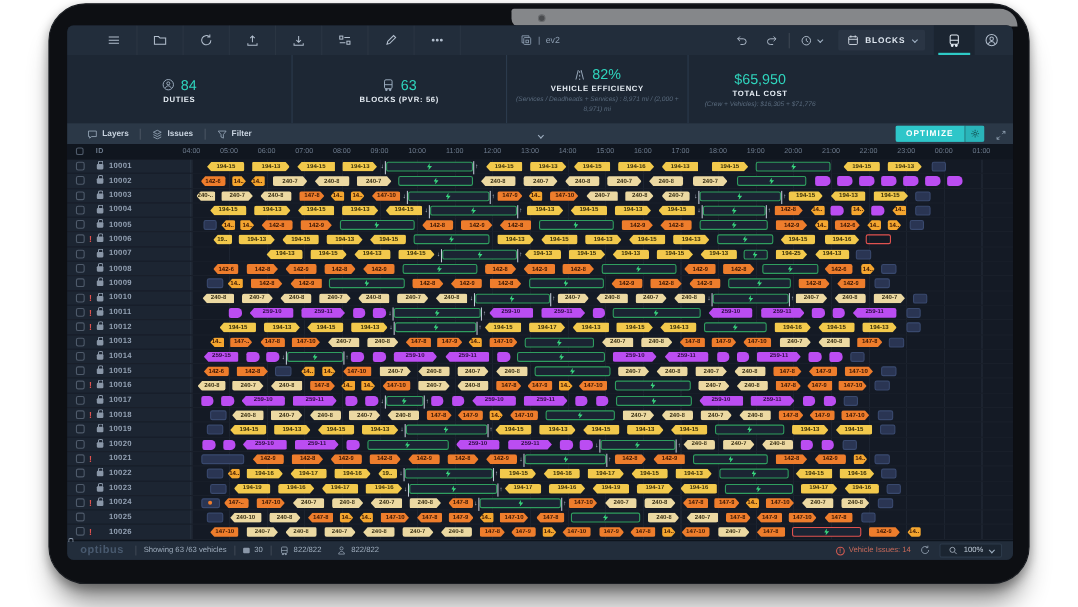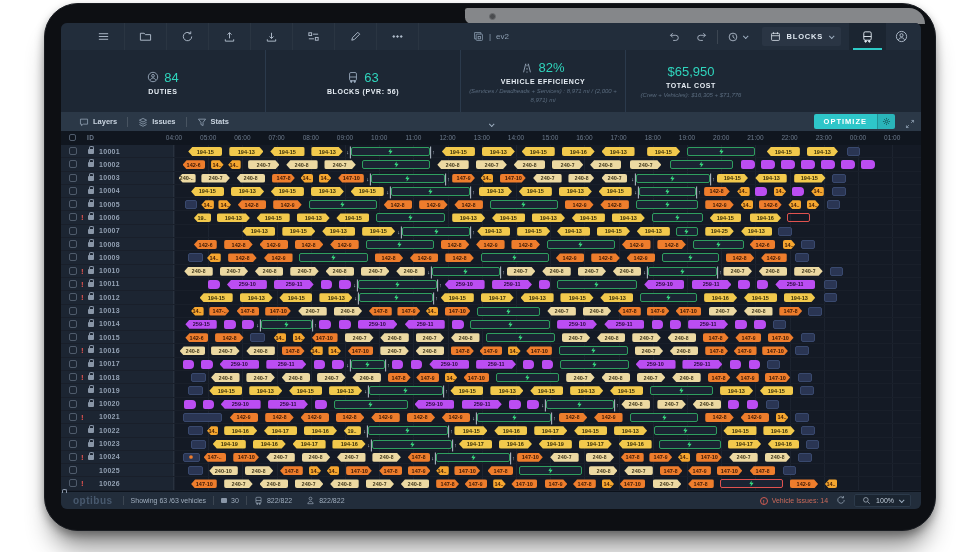--- a/index.html
+++ b/index.html
@@ -264,21 +264,21 @@
               <path d="M2 7.5 7 10l5-2.5"></path>
               <path d="M2 10.5 7 13l5-2.5"></path>
             </svg>
           <span>Issues</span>
         </div>
         <div class="psep"></div>
         <div class="ptab">
           <svg width="10" height="10" viewBox="0 0 14 14" fill="none">
               <path d="M2 3h10L8.5 7.5V12l-3-1.5V7.5z"></path>
             </svg>
-          <span>Stats</span>
+          <span>Filter</span>
         </div>
         <div class="collapse"><span class="chev"></span></div>
         <div class="optimize-wrap">
           <div class="optimize">OPTIMIZE</div>
           <div class="opt-gear">
             <svg width="9" height="9" viewBox="0 0 14 14" fill="none" stroke="#0d3a3d">
                 <circle cx="7" cy="7" r="2"></circle>
                 <path d="M7 1.5v2M7 10.5v2M1.5 7h2M10.5 7h2M3.1 3.1l1.4 1.4M9.5 9.5l1.4 1.4M10.9 3.1 9.5 4.5M4.5 9.5l-1.4 1.4"></path>
               </svg>
           </div>

